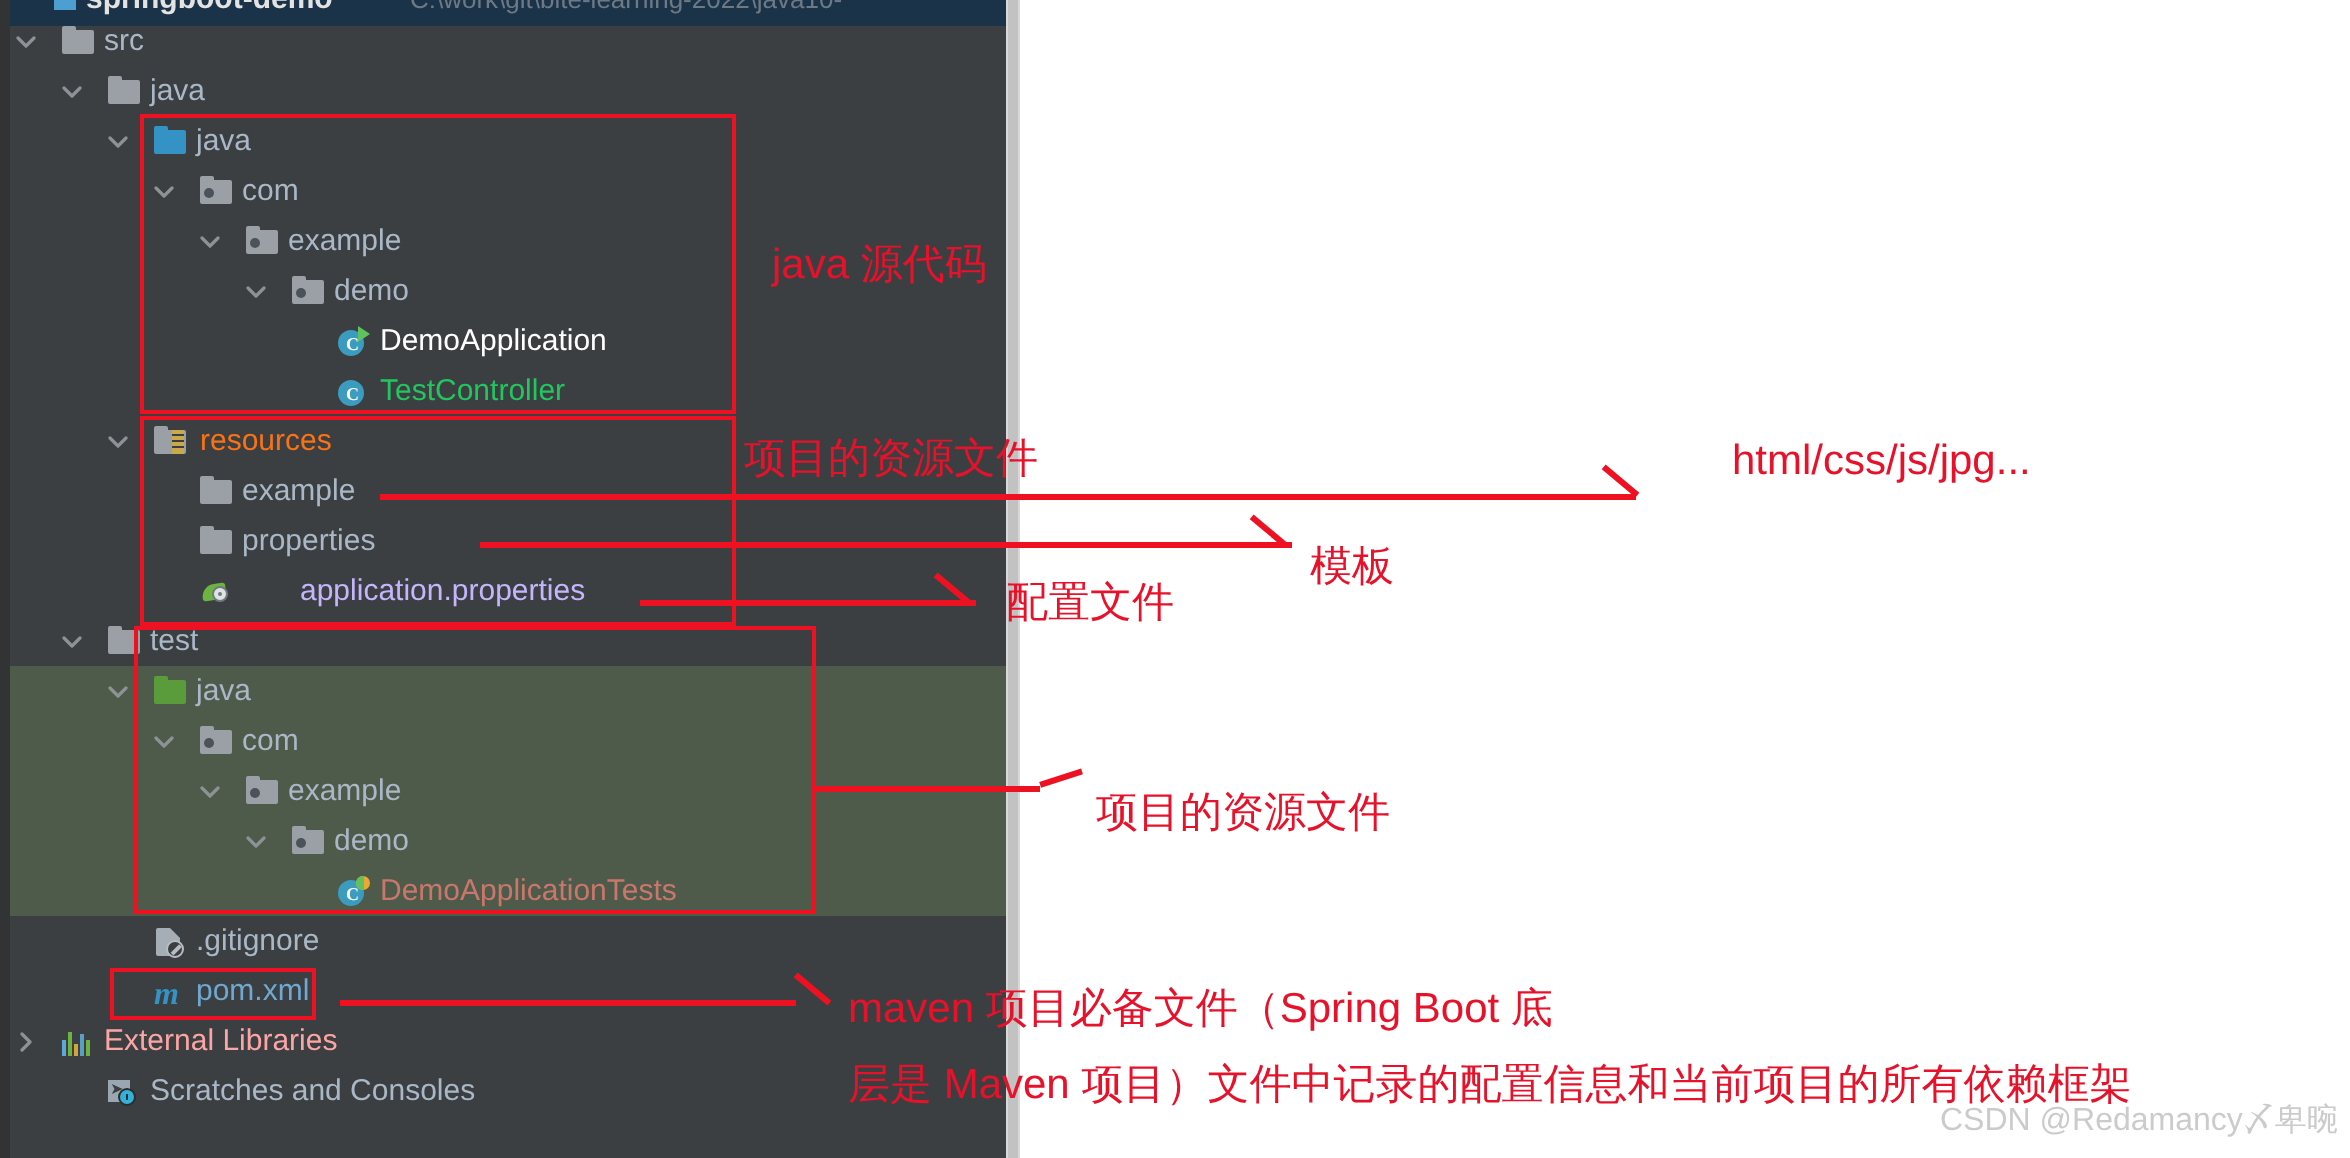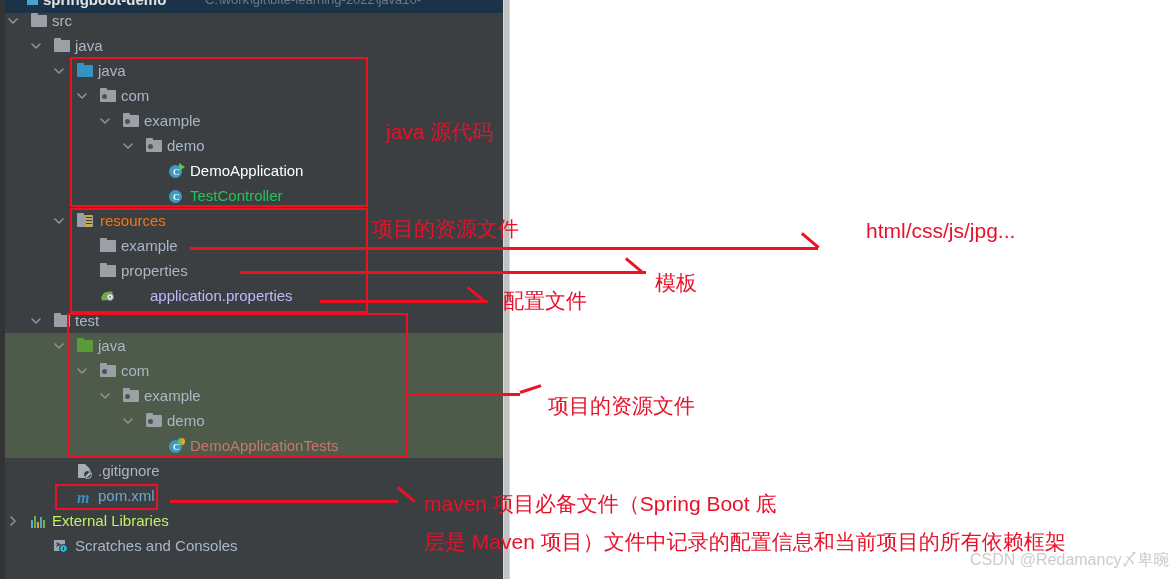--- a/index.html
+++ b/index.html
@@ -413,21 +413,21 @@
           </span>
           <span class="ico" style="left: 31px;">
             <span class="libs">
               <i style="left:0;height:8px;background:#5fa8d8"></i>
               <i style="left:3px;height:12px;background:#6db33f"></i>
               <i style="left:6px;height:6px;background:#d8a13a"></i>
               <i style="left:9px;height:11px;background:#59a0c4"></i>
               <i style="left:12px;height:8px;background:#6db33f"></i>
             </span>
           </span>
-          <span class="label" style="left: 52px; color: #bef264;">External Libraries</span>
+          <span class="label" style="left: 52px; color: #fca5a5;">External Libraries</span>
         </div>
         <div class="row" style="left: 0px; top: 533px;">
           <span class="caret" style="left: 31px;"></span>
           <span class="ico" style="left: 54px;">
             <span class="scr">
               <i class="sheet"></i>
               <span class="arrow">➤</span>
               <i class="clock"></i>
             </span>
           </span>

